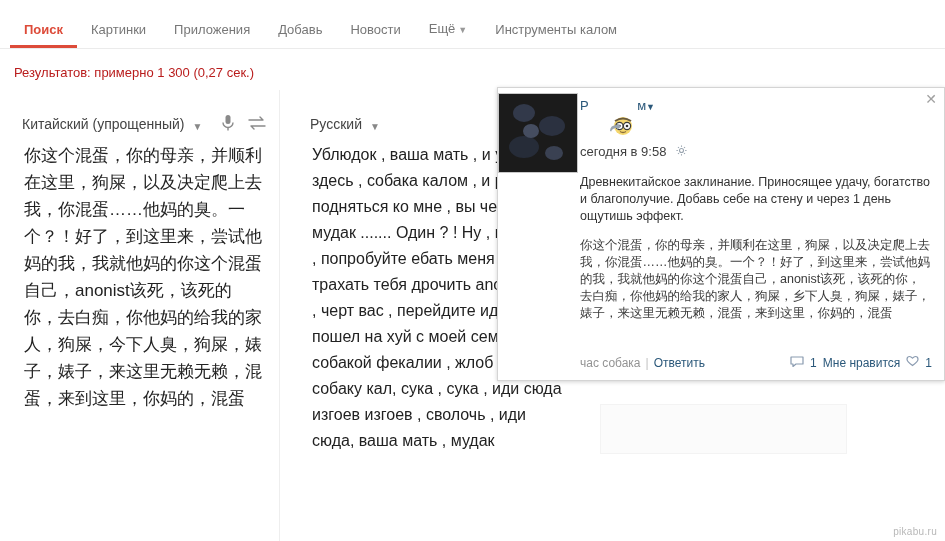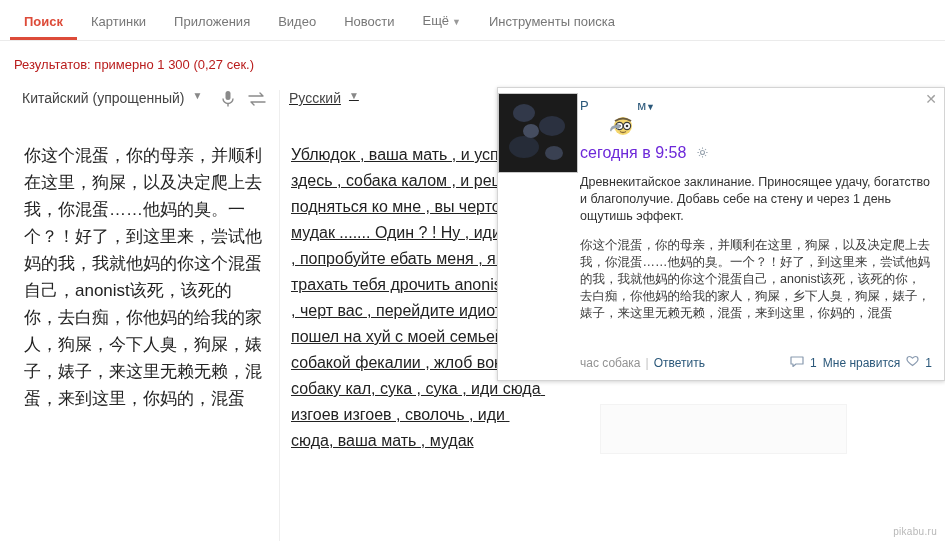--- a/index.html
+++ b/index.html
@@ -18,20 +18,21 @@
 
   
   #topnav {
     height: 41px;
     border-bottom: 1px solid #ebebeb;
     display: flex;
     align-items: flex-end;
     padding-left: 10px;
     box-sizing: border-box;
     background: #fff;
+    margin-top: 8px;
   }
   .nav-item {
     font-size: 13px;
     color: #777;
     padding: 0 14px 11px 14px;
     cursor: pointer;
     white-space: nowrap;
     line-height: 14px;
   }
   .nav-item.active {
@@ -66,29 +67,28 @@
     top: 0;
     box-sizing: border-box;
   }
   #col-left {
     left: 8px;
     width: 272px;
     height: 451px;
     border-right: 1px solid #eee;
   }
   #col-right {
-    left: 275px;
+    left: 296px;
     width: 292px;
     height: 451px;
-    text-decoration: underline;
   }
   .lang-bar {
     height: 42px;
     display: flex;
-    align-items: flex-start;
+    align-items: flex-end;
     padding-left: 14px;
     font-size: 14px;
     color: #555;
   }
   .lang-name { color: #444; font-size: 14px; }
   .lang-caret {
     color: #888;
     font-size: 10px;
     margin-left: 8px;
   }
@@ -171,22 +171,22 @@
     position: absolute;
     left: 30px;
     top: 16px;
     width: 26px;
     height: 26px;
   }
   .vk-date {
     position: absolute;
     left: 0px;
     top: 48px;
-    font-size: 16px;
-    color: #6d28d9;
+    font-size: 13px;
+    color: #404040;
   }
   .vk-gear {
     display: inline-block;
     margin-left: 6px;
     color: #9aa5b0;
     font-size: 11px;
   }
   .vk-reply-arrow {
     position: absolute;
     left: 28px;
@@ -272,30 +272,30 @@
   <div class="nav-item active">
     <span>Поиск</span>
   </div>
   <div class="nav-item">
     <span>Картинки</span>
   </div>
   <div class="nav-item">
     <span>Приложения</span>
   </div>
   <div class="nav-item">
-    <span>Видео</span>
+    <span>Добавь</span>
   </div>
   <div class="nav-item">
     <span>Новости</span>
   </div>
   <div class="nav-item">
     <span>Ещё</span><span class="caret">▼</span>
   </div>
   <div class="nav-item">
-    <span>Инструменты поиска</span>
+    <span>Инструменты калом</span>
   </div>
 </div>
 
 <div id="result-stats">Результатов: примерно 1 300 (0,27 сек.)</div>
 
 <div id="translate-area">
 
   <div class="column" id="col-left">
     <div class="lang-bar">
       <span class="lang-name">Китайский (упрощенный)</span>

